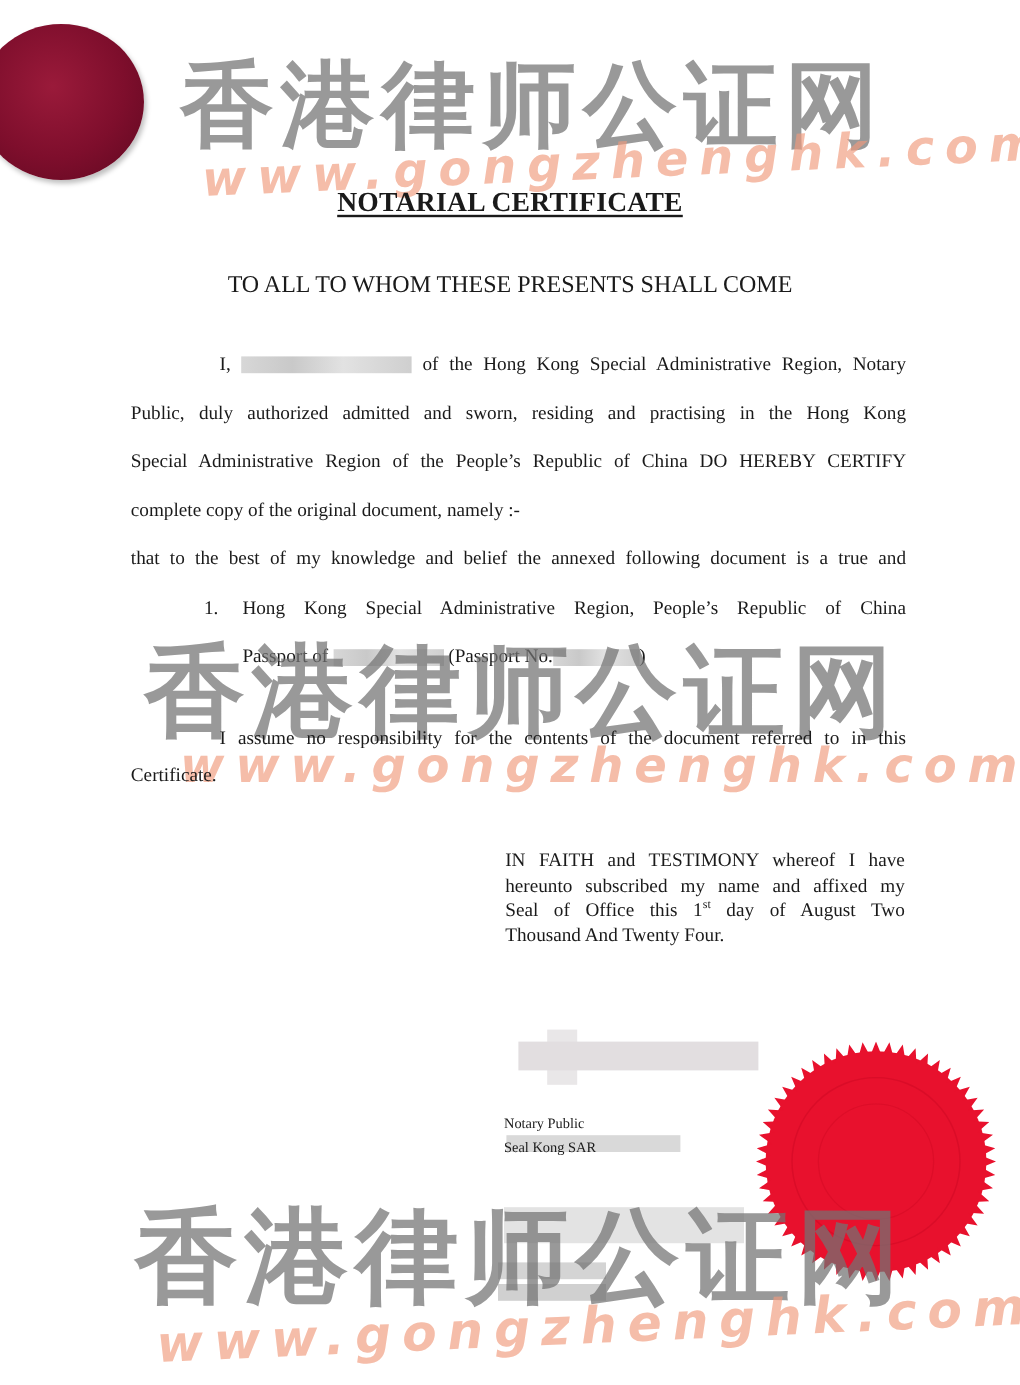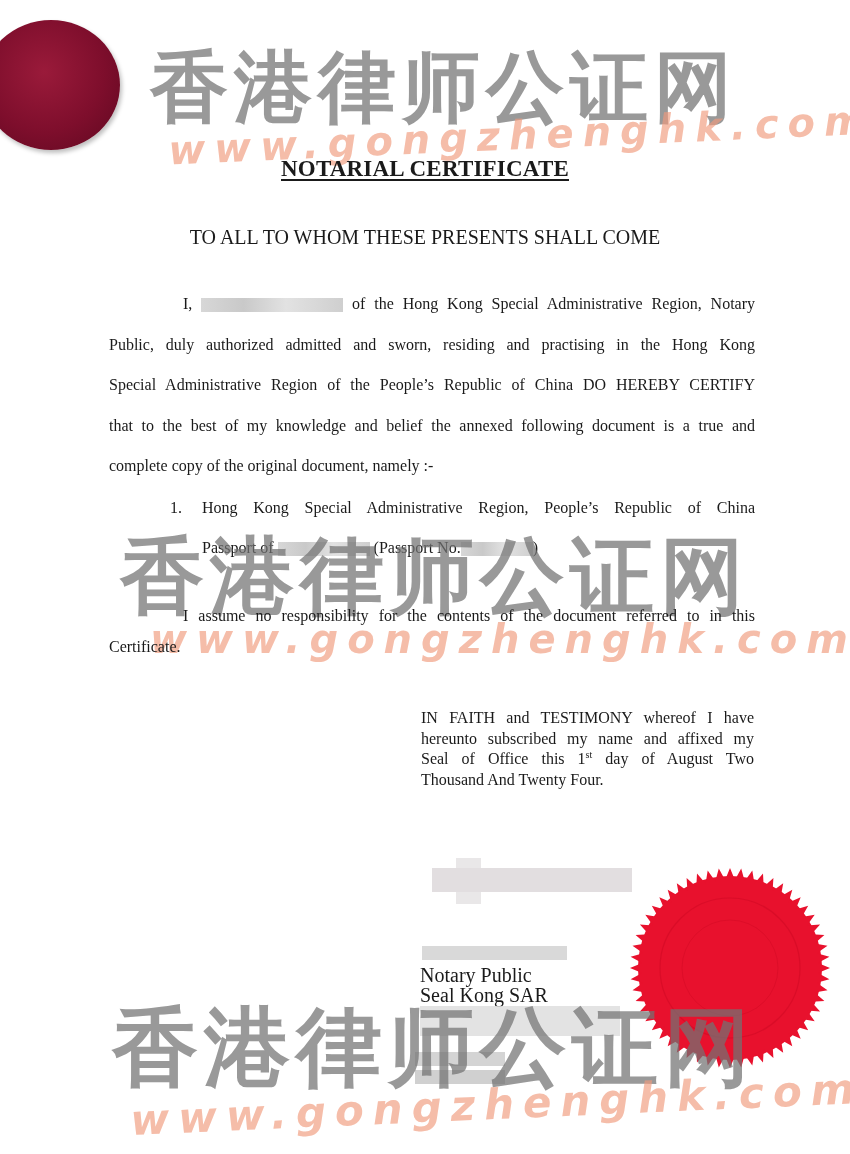--- a/index.html
+++ b/index.html
@@ -20,21 +20,21 @@
   .redact { display:inline-block; background:linear-gradient(90deg,#d7d7d7,#c9c9c9 30%,#e2e2e2 60%,#cfcfcf);
     vertical-align:middle; height:14px; }
   .item { left:170px; width:585px; font-size:16px; line-height:40px; }
   .testimony { left:421px; width:333px; top:708px; font-size:16px; line-height:20.5px; text-align:justify; }
   .testimony .line { display:block; text-align-last:justify; }
   .testimony .line.last { text-align-last:left; }
   sup { font-size:10px; line-height:0; }
   .sig-blur { left:432px; top:868px; width:200px; height:24px; background:#e2dee0; }
   .sig-blur2 { left:456px; top:858px; width:25px; height:46px; background:#e9e7e8; }
   .name-blur { left:422px; top:946px; width:145px; height:14px; background:#d9d9d9; }
-  .notary { left:420px; top:965px; font-size:20px; line-height:20px; }
+  .notary { left:420px; top:926px; font-size:12px; line-height:20px; }
   .blur-a { left:420px; top:1006px; width:200px; height:30px; background:#dcdcdc; opacity:0.8; }
   .blur-b { left:415px; top:1052px; width:90px; height:14px; background:#d4d4d4; }
   .blur-c { left:415px; top:1070px; width:90px; height:14px; background:#d0d0d0; }
   .red-seal { left:630px; top:868px; width:200px; height:200px; }
   .wm-cn { font-family:Liberation Sans, sans-serif; font-weight:bold; color:#737373; opacity:0.72;
     font-size:78px; letter-spacing:6px; white-space:nowrap; }
   .wm-url { font-family:"DejaVu Sans", sans-serif; font-weight:bold; font-style:italic; color:#f19a7c;
     opacity:0.65; font-size:40px; letter-spacing:9px; white-space:nowrap; }
 </style>
 </head>
@@ -45,22 +45,22 @@
 <div class="abs wm-cn" style="left:150px;top:36px;">香港律师公证网</div>
 <div class="abs wm-url" style="left:168px;top:112px;transform:rotate(-2.5deg);">www.gongzhenghk.com</div>
 
 <div class="abs title"><span>NOTARIAL CERTIFICATE</span></div>
 <div class="abs subtitle">TO ALL TO WHOM THESE PRESENTS SHALL COME</div>
 
 <div class="abs para" style="top:284px;">
   <span class="line indent"><span>I,</span> <span class="redact" style="width:142px;"></span> <span>of the Hong Kong Special Administrative Region, Notary</span></span>
   <span class="line">Public, duly authorized admitted and sworn, residing and practising in the Hong Kong</span>
   <span class="line">Special Administrative Region of the People’s Republic of China DO HEREBY CERTIFY</span>
+  <span class="line last">complete copy of the original document, namely :-</span>
   <span class="line">that to the best of my knowledge and belief the annexed following document is a true and</span>
-  <span class="line last">complete copy of the original document, namely :-</span>
 </div>
 
 <div class="abs item" style="top:488px;">
   <div style="display:flex;">
     <span style="width:32px;">1.</span>
     <span style="flex:1;text-align:justify;text-align-last:justify;">Hong Kong Special Administrative Region, People’s Republic of China</span>
   </div>
   <div style="padding-left:32px;">
     <span>Passport of</span>
     <span class="redact" style="width:92px;"></span>

